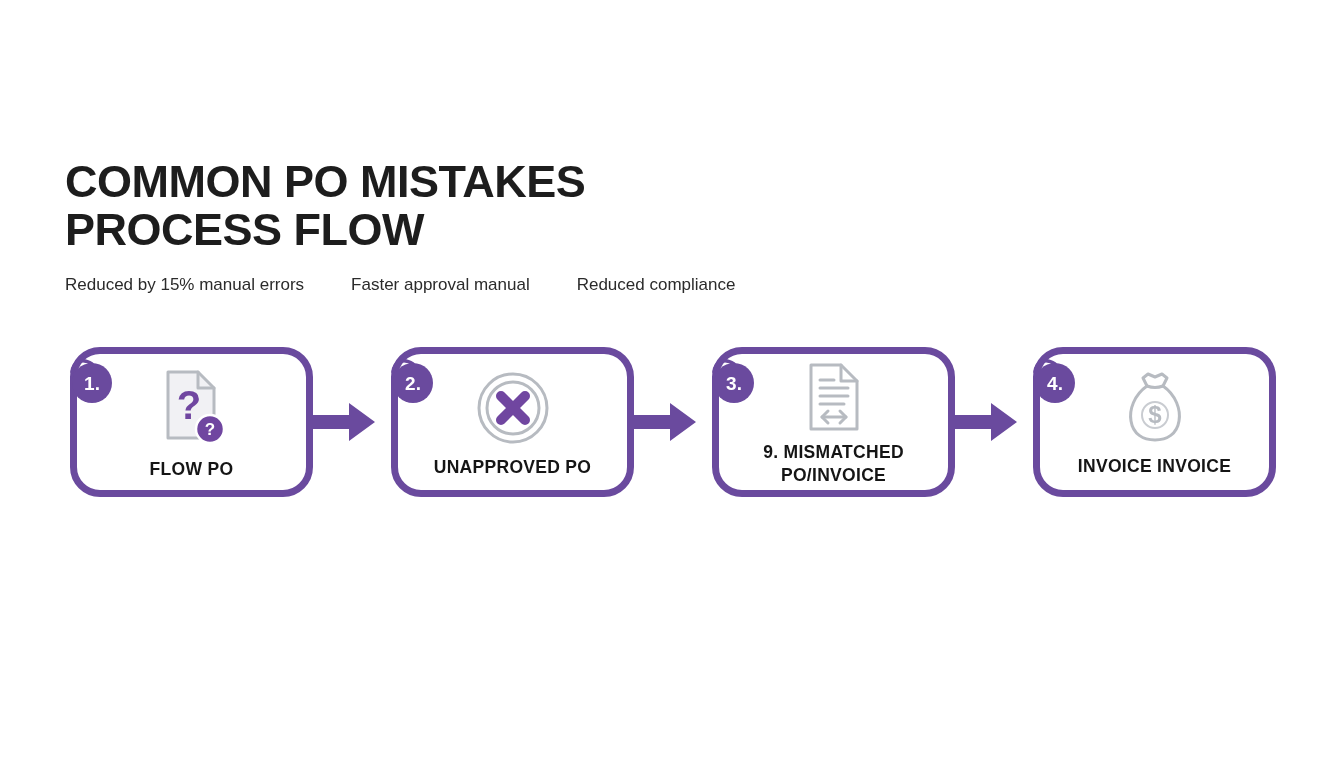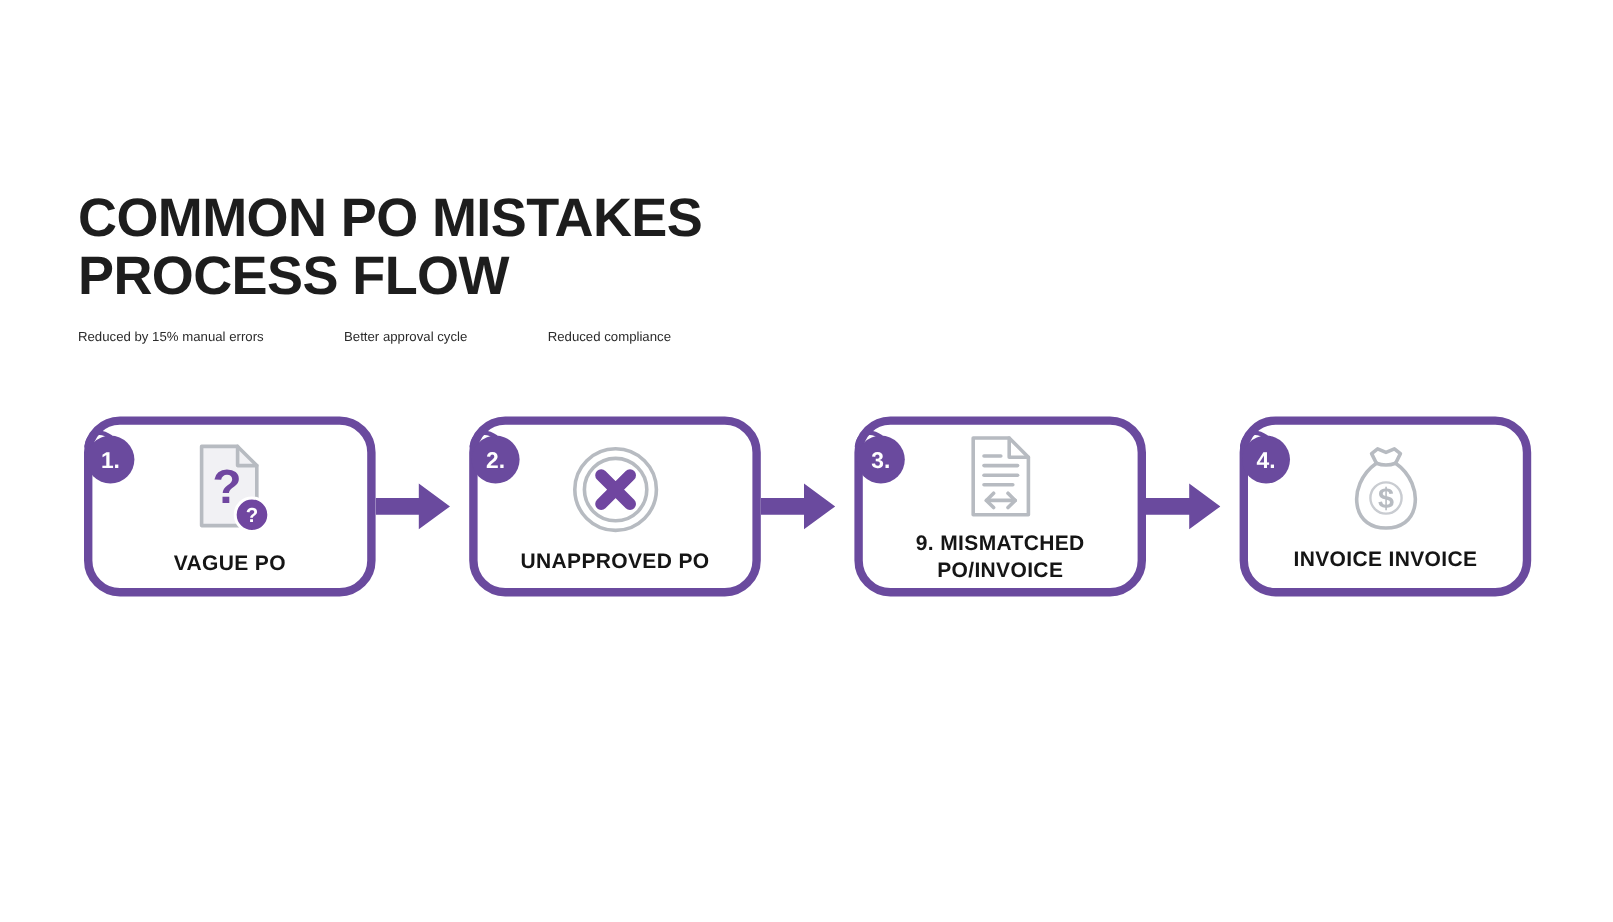--- a/index.html
+++ b/index.html
@@ -22,22 +22,22 @@
   .page{position:relative;width:1344px;height:680px;background:var(--background);}
 
   
   .header{position:absolute;left:65px;top:158px;}
   .title{
     margin:0;font-size:45px;line-height:48px;font-weight:bold;
     letter-spacing:-0.5px;color:var(--title-color);
   }
   .title span{display:block;}
   .subtitles{
-    display:flex;gap:67px;margin-top:21px;
-    font-size:11px;color:var(--subtitle-color);
+    display:flex;gap:47px;margin-top:21px;
+    font-size:17px;color:var(--subtitle-color);
   }
 
   
   .flow{position:absolute;left:70px;top:347px;display:flex;align-items:center;}
   .step{
     position:relative;width:243px;height:150px;flex:0 0 243px;
     border:7px solid var(--accent-purple);border-radius:30px;background:#fff;
     display:flex;flex-direction:column;align-items:center;justify-content:center;
     gap:9px;padding-top:4px;
   }
@@ -81,41 +81,41 @@
 
 <div class="page">
 
   <header class="header">
     <h1 class="title">
       <span>COMMON PO MISTAKES</span>
       <span>PROCESS FLOW</span>
     </h1>
     <div class="subtitles">
       <span>Reduced by 15% manual errors</span>
-      <span>Better approval cycle</span>
+      <span>Faster approval manual</span>
       <span>Reduced compliance</span>
     </div>
   </header>
 
   <main class="flow">
 
     <section class="step">
       <svg class="badge" width="46" height="52" viewBox="0 0 46 52">
         <path class="tail" d="M23 10 C 13 3 4 8 3 18"></path>
         <circle cx="23" cy="29" r="20"></circle>
         <text x="23" y="36">1.</text>
       </svg>
       <svg width="72" height="82" viewBox="0 0 72 82">
         <path class="g-stroke g-fill" d="M12 5 H42 L58 21 V71 H12 Z"></path>
         <path class="g-stroke" d="M42 5 V21 H58" fill="#ffffff"></path>
         <text class="icon-text-purple" x="33" y="52" font-size="40">?</text>
         <circle class="p-fill" cx="54" cy="62" r="14" stroke="#ffffff" stroke-width="2.5"></circle>
         <text class="icon-text-white" x="54" y="68" font-size="17">?</text>
       </svg>
-      <div class="label">VAGUE PO</div>
+      <div class="label">FLOW PO</div>
     </section>
 
     <div class="arrow-wrap">
       <svg width="62" height="48" viewBox="0 0 62 48">
         <path class="arrow-shape" d="M0 17 H36 V5 L62 24 L36 43 V31 H0 Z"></path>
       </svg>
     </div>
 
     <section class="step">
       <svg class="badge" width="46" height="52" viewBox="0 0 46 52">

